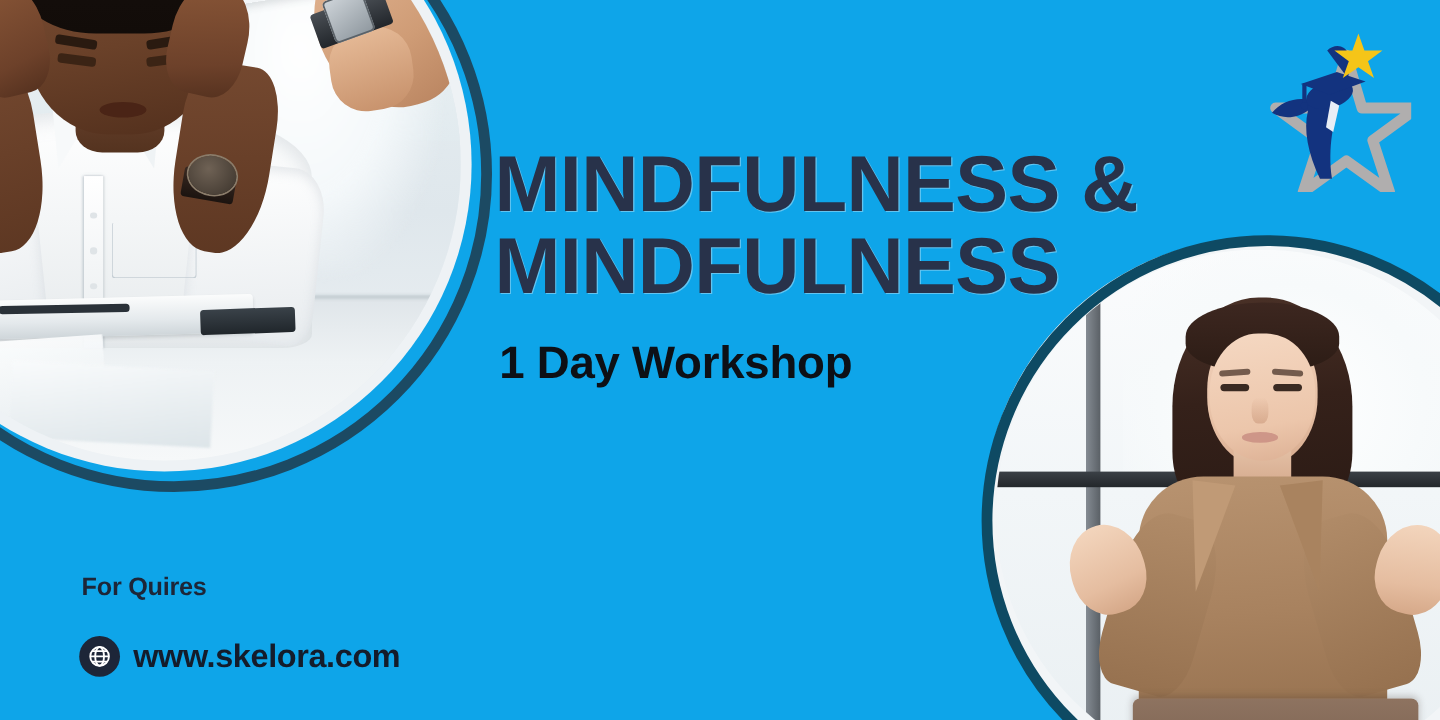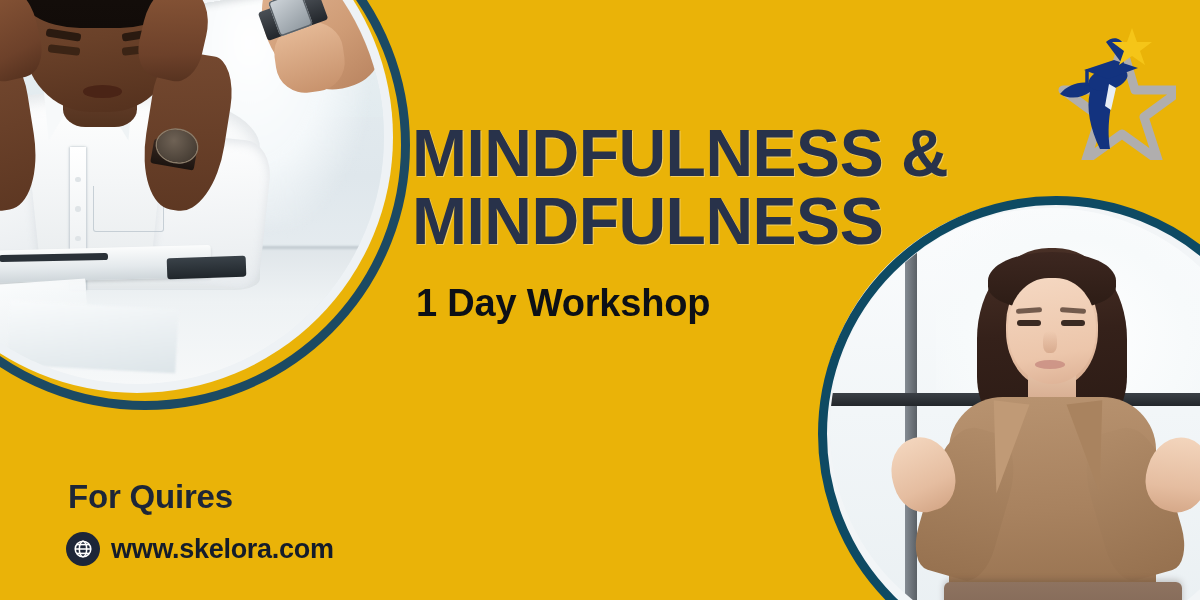--- a/index.html
+++ b/index.html
@@ -5,21 +5,21 @@
   html, body {
     margin: 0;
     padding: 0;
     background: #ffffff;
   }
   #banner {
     position: relative;
     width: 1200px;
     height: 600px;
     overflow: hidden;
-    background: #eab308;
+    background: #0ea5e9;
     font-family: "Liberation Sans", sans-serif;
     -webkit-font-smoothing: antialiased;
   }
 
   
   .left-photo-wrap {
     position: absolute;
     left: -120px;
     top: -120px;
     width: 530px;
@@ -397,22 +397,22 @@
   }
 
   
   .contact-block {
     position: absolute;
     left: 66px;
     top: 478px;
     z-index: 20;
   }
   .contact-heading {
-    margin: 0 0 16px 2px;
-    font-size: 33px;
+    margin: 0 0 28px 2px;
+    font-size: 21px;
     font-weight: 700;
     color: #1d2638;
     letter-spacing: -0.2px;
   }
   .contact-rows {
     display: flex;
     align-items: center;
     gap: 70px;
   }
   .contact-item {

